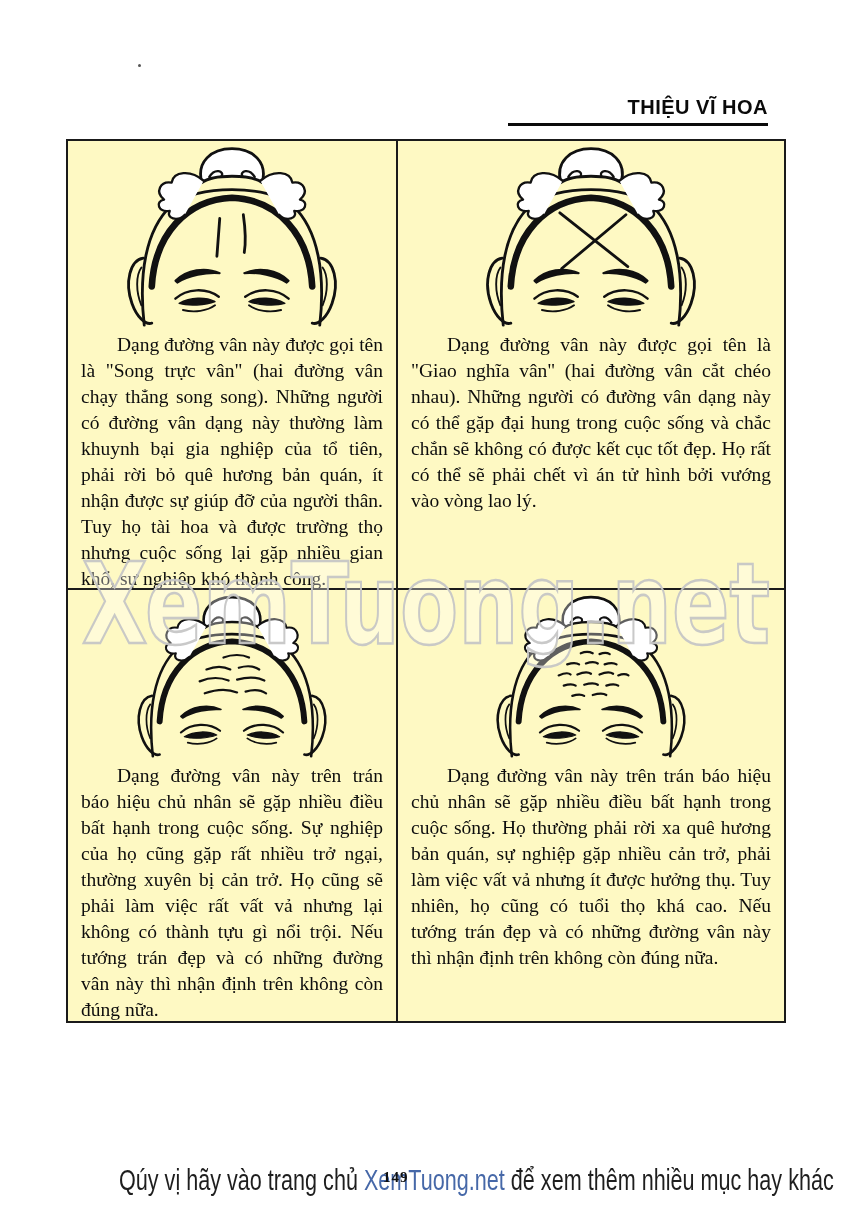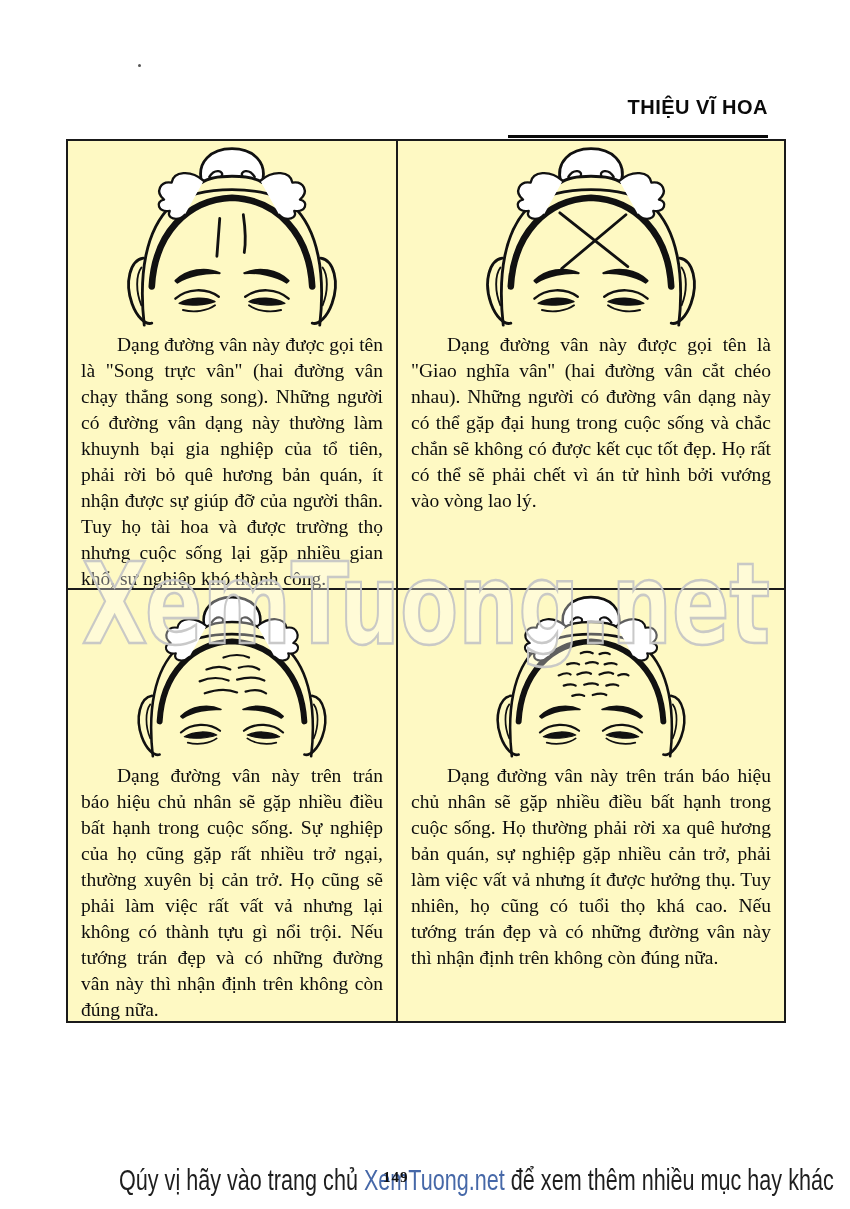--- a/index.html
+++ b/index.html
@@ -3,21 +3,21 @@
 <meta charset="utf-8">
 <style>
   html,body{margin:0;padding:0;}
   body{
     width:850px;height:1209px;position:relative;background:#ffffff;
     font-family:"Liberation Serif", serif;color:#111;overflow:hidden;
   }
   
   .header-block{
     position:absolute;top:96px;left:508px;width:260px;
-    border-bottom:3px solid #0a0a0a;padding-bottom:16px;
+    border-bottom:3px solid #0a0a0a;padding-bottom:4px;
     text-align:right;
     font-family:"Liberation Sans", sans-serif;
     font-weight:bold;font-size:20px;letter-spacing:0.5px;color:#0a0a0a;
   }
   .speck{position:absolute;background:#555;border-radius:50%;}
 
   
   .panel-grid{
     position:absolute;left:66px;top:139px;width:716px;height:880px;
     border:2px solid #1a1a1a;

